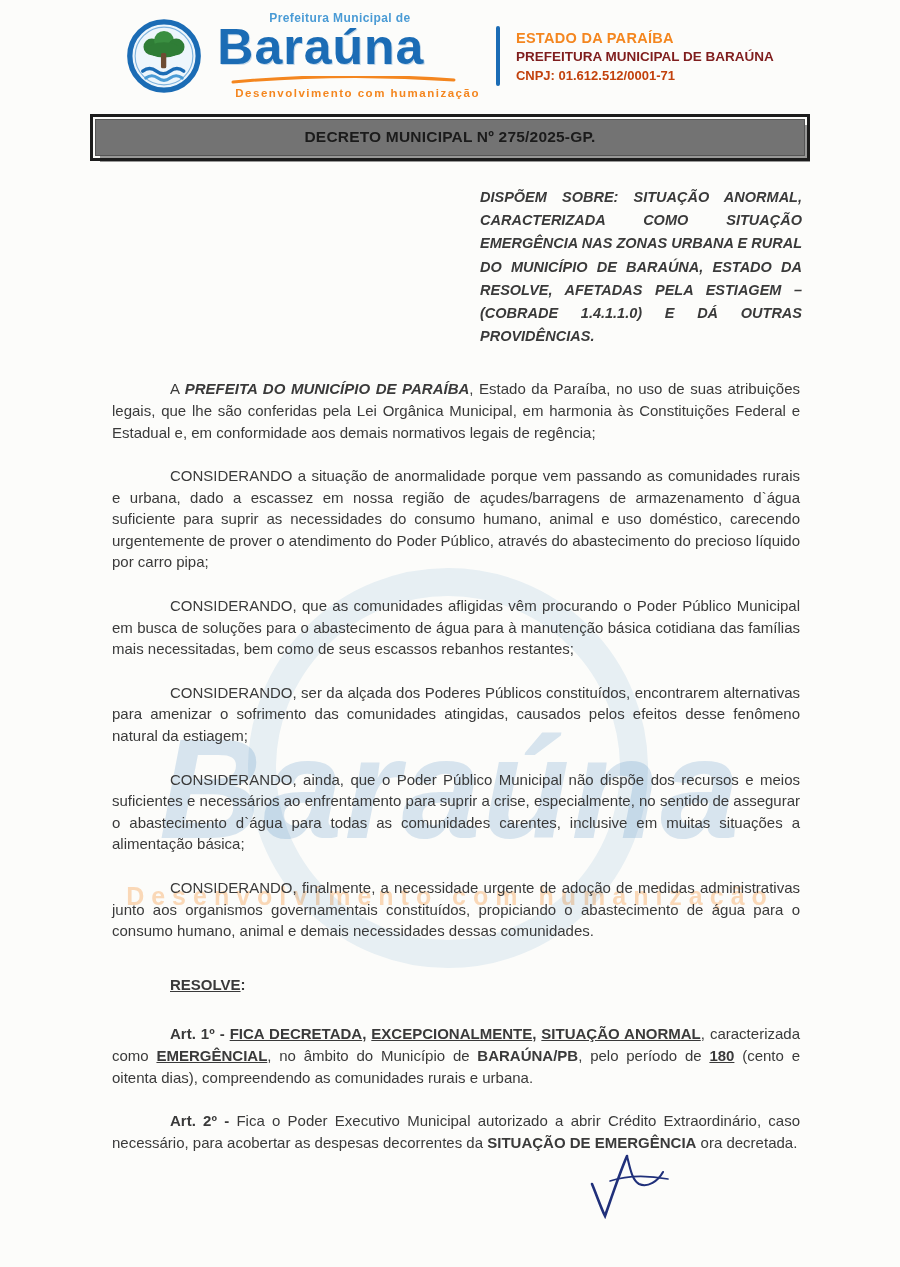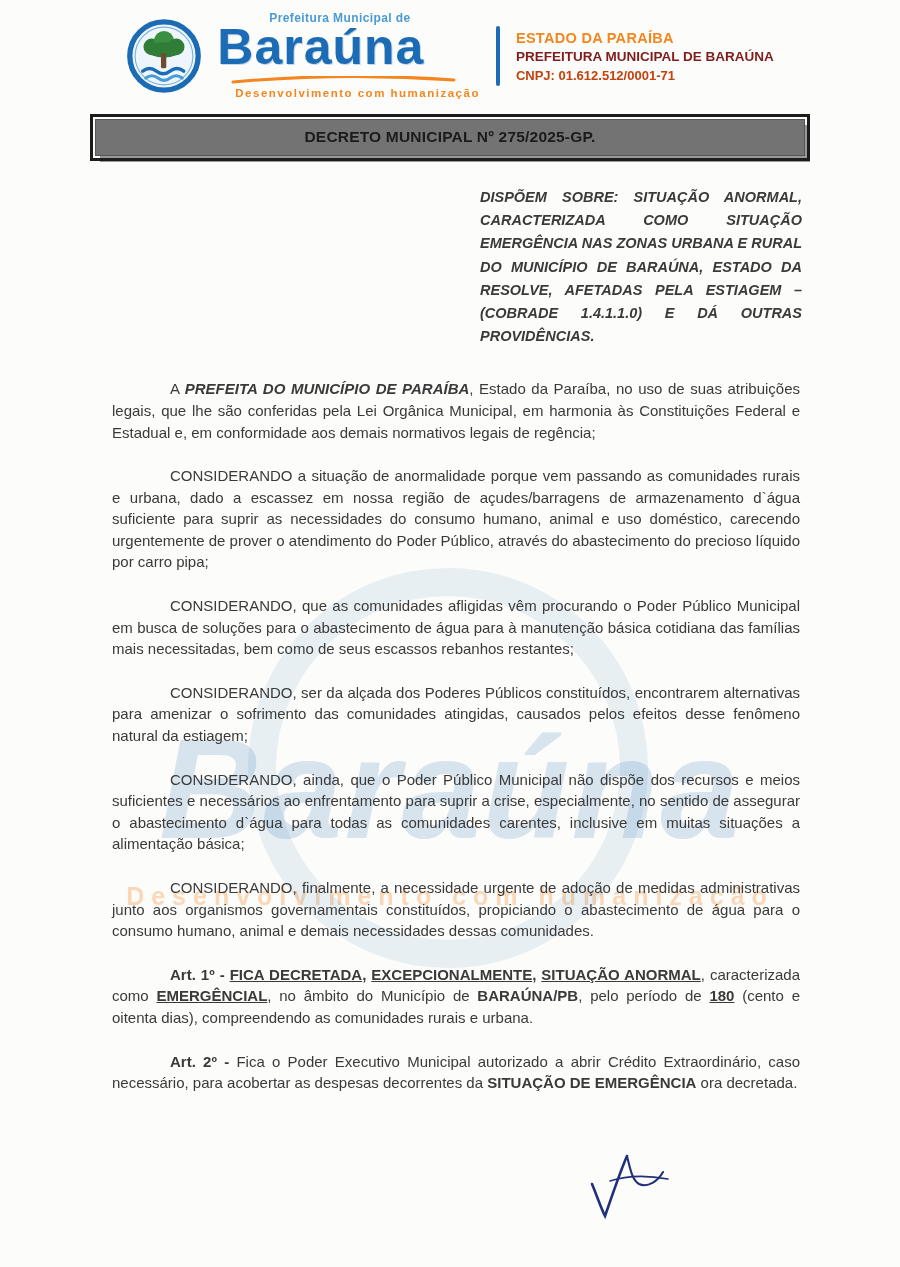--- a/index.html
+++ b/index.html
@@ -123,20 +123,21 @@
 
     <div class="subject"><span class="b i">DISPÕEM SOBRE:</span><span class="b i"> SITUAÇÃO ANORMAL, CARACTERIZADA COMO SITUAÇÃO EMERGÊNCIA NAS ZONAS URBANA E RURAL DO MUNICÍPIO DE BARAÚNA, ESTADO DA RESOLVE, AFETADAS PELA ESTIAGEM – (COBRADE 1.4.1.1.0) E DÁ OUTRAS PROVIDÊNCIAS.</span></div>
 
     <div class="docbody">
         <p><span>A </span><span class="b i">PREFEITA DO MUNICÍPIO DE PARAÍBA</span><span>, Estado da Paraíba, no uso de suas atribuições legais, que lhe são conferidas pela Lei Orgânica Municipal, em harmonia às Constituições Federal e Estadual e, em conformidade aos demais normativos legais de regência;</span></p>
         <p><span>CONSIDERANDO a situação de anormalidade porque vem passando as comunidades rurais e urbana, dado a escassez em nossa região de açudes/barragens de armazenamento d`água suficiente para suprir as necessidades do consumo humano, animal e uso doméstico, carecendo urgentemente de prover o atendimento do Poder Público, através do abastecimento do precioso líquido por carro pipa;</span></p>
         <p><span>CONSIDERANDO, que as comunidades afligidas vêm procurando o Poder Público Municipal em busca de soluções para o abastecimento de água para à manutenção básica cotidiana das famílias mais necessitadas, bem como de seus escassos rebanhos restantes;</span></p>
         <p><span>CONSIDERANDO, ser da alçada dos Poderes Públicos constituídos, encontrarem alternativas para amenizar o sofrimento das comunidades atingidas, causados pelos efeitos desse fenômeno natural da estiagem;</span></p>
         <p><span>CONSIDERANDO, ainda, que o Poder Público Municipal não dispõe dos recursos e meios suficientes e necessários ao enfrentamento para suprir a crise, especialmente, no sentido de assegurar o abastecimento d`água para todas as comunidades carentes, inclusive em muitas situações a alimentação básica;</span></p>
         <p><span>CONSIDERANDO, finalmente, a necessidade urgente de adoção de medidas administrativas junto aos organismos governamentais constituídos, propiciando o abastecimento de água para o consumo humano, animal e demais necessidades dessas comunidades.</span></p>
+        <p class="resolve"><span class="b u">RESOLVE</span><span class="b">:</span></p>
         <p><span class="b">Art. 1º - </span><span class="b u">FICA DECRETADA</span><span class="b">, </span><span class="b u">EXCEPCIONALMENTE</span><span class="b">, </span><span class="b u">SITUAÇÃO ANORMAL</span><span>, caracterizada como </span><span class="b u">EMERGÊNCIAL</span><span>, no âmbito do Município de </span><span class="b">BARAÚNA/PB</span><span>, pelo período de </span><span class="b u">180</span><span> (cento e oitenta dias), compreendendo as comunidades rurais e urbana.</span></p>
         <p><span class="b">Art. 2º - </span><span>Fica o Poder Executivo Municipal autorizado a abrir Crédito Extraordinário, caso necessário, para acobertar as despesas decorrentes da </span><span class="b">SITUAÇÃO DE EMERGÊNCIA</span><span> ora decretada.</span></p>
       </div>
 
   </div>
 
   <svg class="signature" width="92" height="74" viewBox="0 0 92 74">
     <path d="M10 34 C15 46 19 58 23 66 C30 46 38 22 45 6" stroke="#20307a" stroke-width="2.6" fill="none" stroke-linecap="round"></path>
     <path d="M45 6 C48 18 50 30 57 34 C66 38 76 31 81 22" stroke="#20307a" stroke-width="2.1" fill="none" stroke-linecap="round"></path>
     <path d="M28 31 C46 25 64 25 86 29" stroke="#20307a" stroke-width="1.6" fill="none" stroke-linecap="round"></path>

